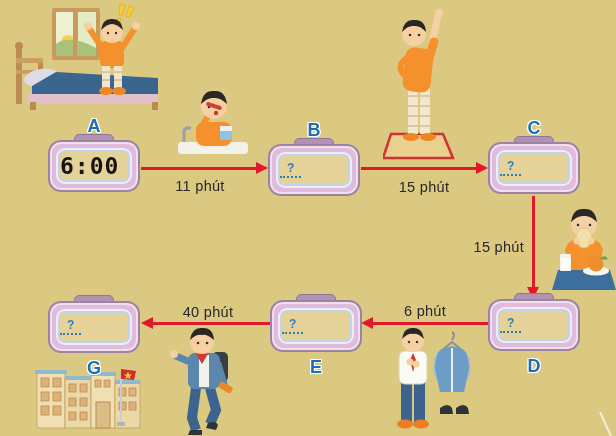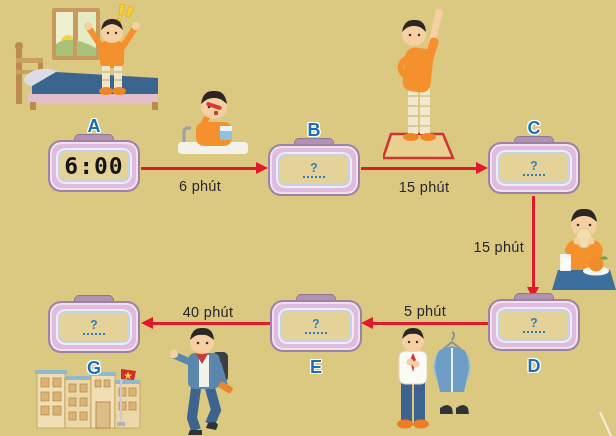--- a/index.html
+++ b/index.html
@@ -15,21 +15,21 @@
     border-radius:5px 5px 0 0;
   }
   .clock-body{
     position:absolute;inset:0;background:#dfbcdd;border:2px solid #9d83a3;
     border-radius:13px;box-shadow:inset 0 0 0 2px #efdfef;
   }
   .clock-face{
     position:absolute;left:8px;right:8px;top:8px;bottom:8px;
     background:#e5d299;border:2px solid #bfd4e8;border-radius:7px;
     box-shadow:0 0 0 2px #f3eaf3;
-    display:flex;align-items:center;justify-content:center;
+    display:flex;align-items:center;
   }
   .time-digital{
     font-family:"DejaVu Sans Mono",monospace;font-weight:bold;
     font-size:23px;color:#141414;letter-spacing:1px;line-height:1;
   }
   .time-mystery{
     font-size:12px;font-weight:bold;color:#2e7cc0;line-height:1;
     border-bottom:2px dotted #2e7cc0;padding:0 7px 2px;cursor:pointer;
   }
   .clock-label{
@@ -265,24 +265,24 @@
   </div>
   <div class="arrow" style="left:361px;top:317px;width:127px;height:12px">
     <div class="bar-h" style="left:10px;right:0"></div>
       <div class="tri-left"></div>
   </div>
   <div class="arrow" style="left:141px;top:317px;width:129px;height:12px">
     <div class="bar-h" style="left:10px;right:0"></div>
       <div class="tri-left"></div>
   </div>
 
-  <span class="duration" style="left:168px;top:178px;width:64px;text-align:center">6 phút</span>
+  <span class="duration" style="left:168px;top:178px;width:64px;text-align:center">11 phút</span>
   <span class="duration" style="left:392px;top:179px;width:64px;text-align:center">15 phút</span>
   <span class="duration" style="left:467px;top:239px;width:57px;text-align:right">15 phút</span>
-  <span class="duration" style="left:396px;top:303px;width:58px;text-align:center">5 phút</span>
+  <span class="duration" style="left:396px;top:303px;width:58px;text-align:center">6 phút</span>
   <span class="duration" style="left:175px;top:304px;width:66px;text-align:center">40 phút</span>
 
   <div class="clock" style="left:48px;top:140px">
     <div class="clock-label label-above">A</div>
     <div class="clock-tab"></div>
     <div class="clock-body">
       <div class="clock-face">
         <span class="time-digital">6:00</span>
       </div>
     </div>

